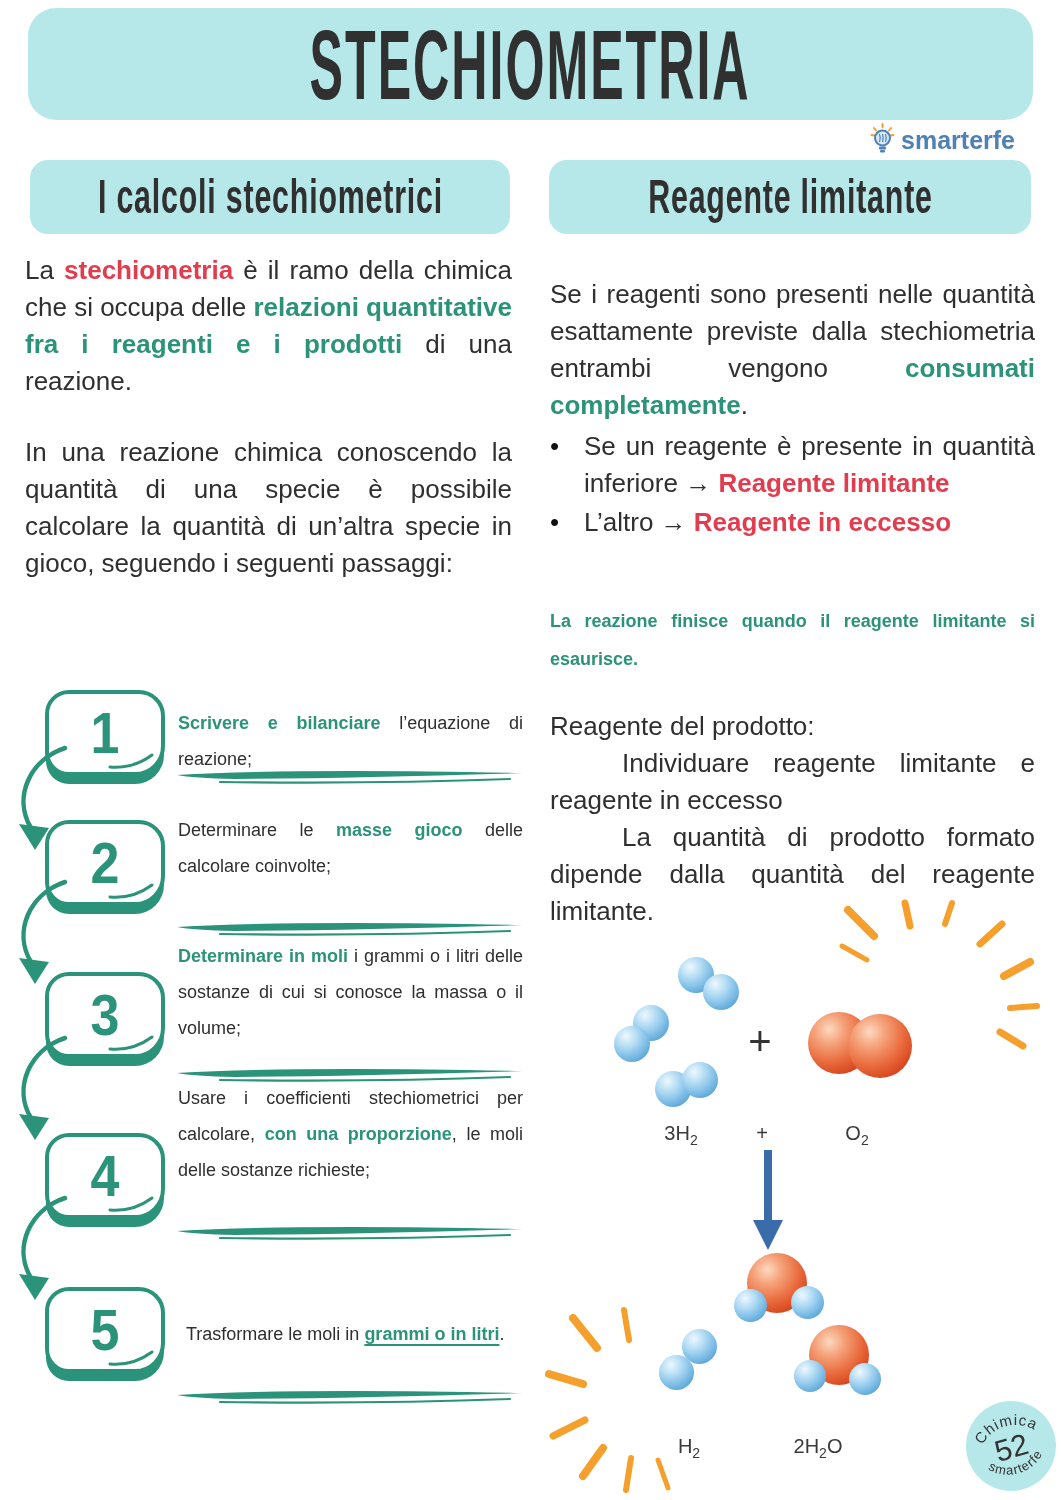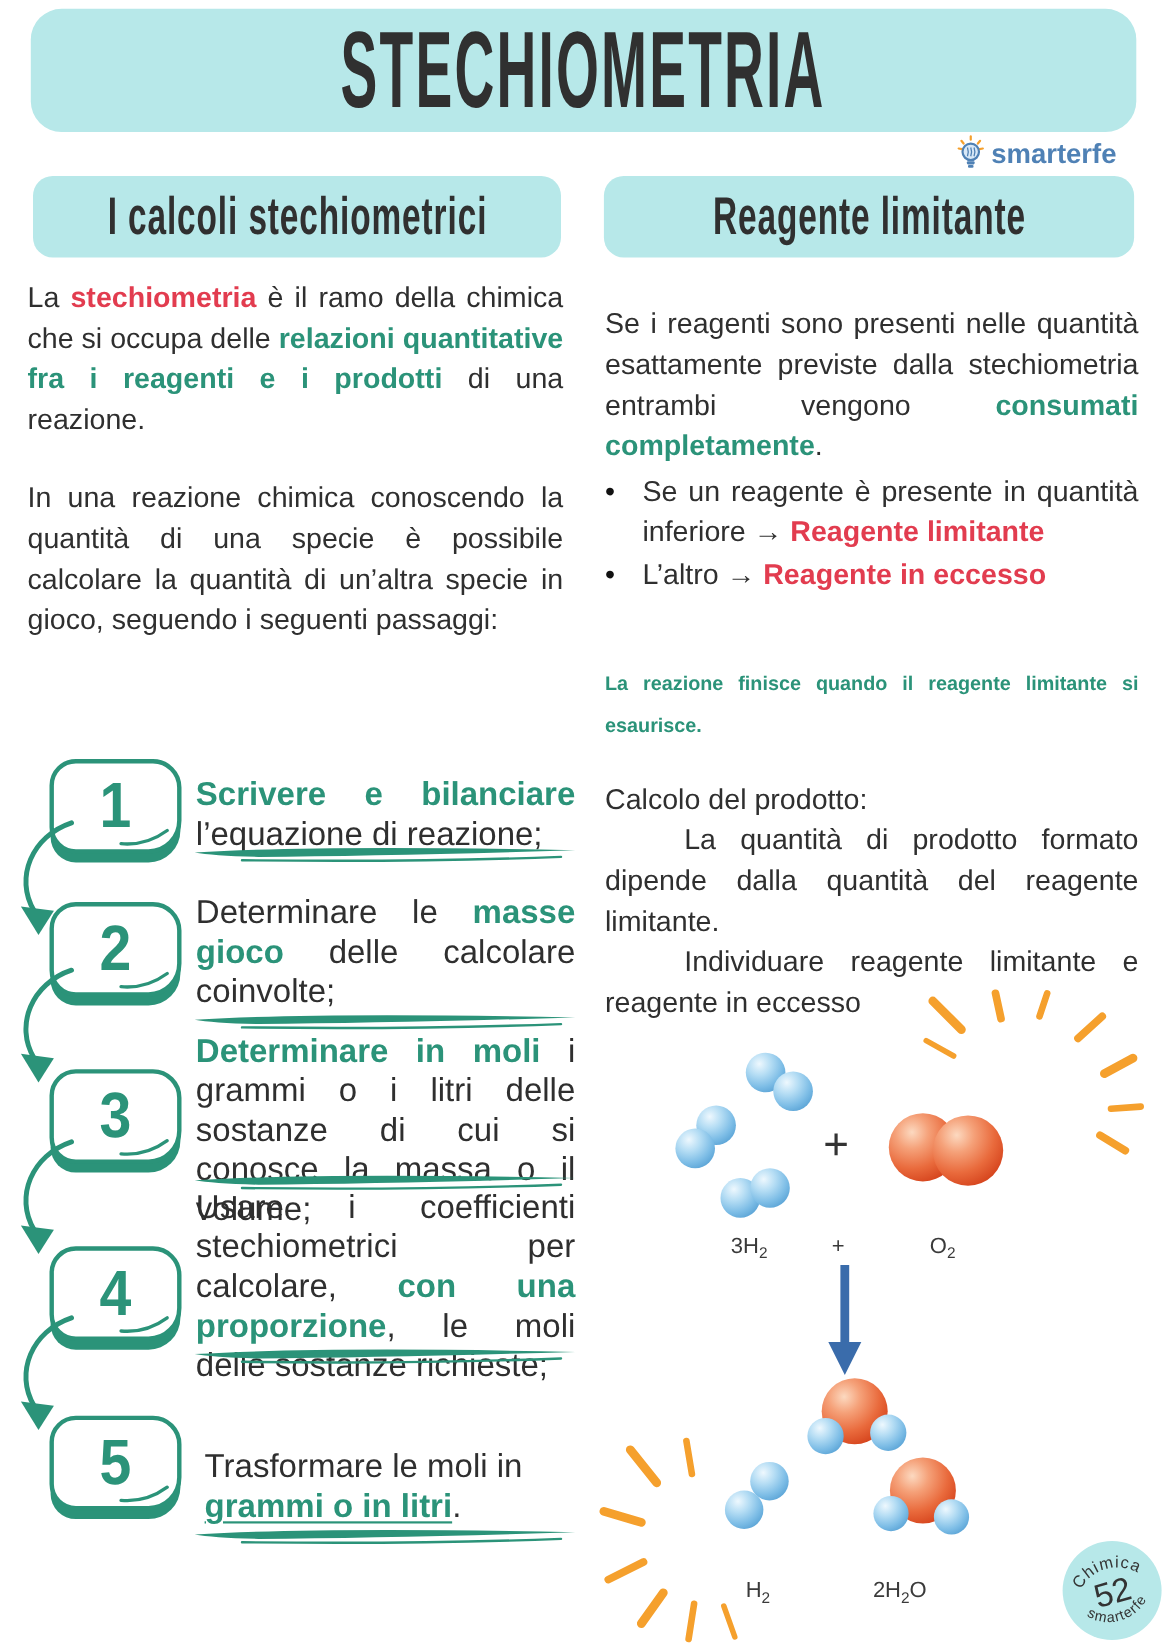--- a/index.html
+++ b/index.html
@@ -45,21 +45,21 @@
 
   .statement{font-size:18px;line-height:38px;font-weight:700;color:var(--teal);}
   .indent{text-indent:72px;}
 
   
   .step-box{width:120px;height:86px;background:#fff;border:4px solid var(--teal);
     border-radius:24px 26px 30px 24px;box-shadow:0 9px 0 -1px var(--teal);
     display:flex;align-items:center;justify-content:center;}
   .step-num{font-size:52px;font-weight:600;color:var(--teal);transform:scaleY(1.12);}
   .box-swoosh{position:absolute;right:6px;bottom:2px;}
-  .step-text{left:178px;width:345px;font-size:30px;line-height:36px;}
+  .step-text{left:178px;width:345px;font-size:18px;line-height:36px;}
 
   
   .diagram{left:528px;top:895px;width:533px;height:610px;}
   .sphere{position:absolute;border-radius:50%;}
   .h-atom{background:radial-gradient(circle at 34% 28%, #eef8fe 0%, #b5ddf4 30%, #7dbde6 60%, #549fd3 85%, #4187bd 100%);}
   .o-atom{background:radial-gradient(circle at 34% 28%, #fcd9c0 0%, #f5a179 25%, #e96a3c 55%, #d5431c 80%, #bb3312 100%);}
   .mol{position:absolute;}
   .plus-big{position:absolute;font-size:40px;color:#333;font-weight:400;}
   .dlabel{position:absolute;font-size:20px;color:#3a3a3a;transform:translateX(-50%);white-space:nowrap;}
   .dlabel sub{font-size:14px;}
@@ -193,23 +193,23 @@
   </div>
   <div class="bullet-item">
     <span class="bullet-dot">•</span>
     <p class="bodytext bullet-body"><span class="seg-plain">L’altro → </span><span class="seg-red">Reagente in eccesso</span></p>
   </div>
 </div>
 
 <p class="abs statement jp" style="left:550px;top:602px;width:485px;">La reazione finisce quando il reagente limitante si esaurisce.</p>
 
 <div class="abs" style="left:550px;top:708px;width:485px;">
-  <p class="bodytext">Calcolo del prodotto:</p>
+  <p class="bodytext">Reagente del prodotto:</p>
+  <p class="bodytext jp indent">Individuare reagente limitante e reagente in eccesso</p>
   <p class="bodytext jp indent">La quantità di prodotto formato dipende dalla quantità del reagente limitante.</p>
-  <p class="bodytext jp indent">Individuare reagente limitante e reagente in eccesso</p>
 </div>
 
 <div class="abs diagram">
 
   <svg class="abs" style="left:284px;top:3px;" width="230" height="175" viewBox="0 0 230 175">
     <g stroke="#f5a02d" stroke-linecap="round" fill="none">
       <path d="M62,38 L36,12" stroke-width="8"></path>
       <path d="M98,28 L93,5" stroke-width="7"></path>
       <path d="M133,26 L140,5" stroke-width="6"></path>
       <path d="M168,46 L190,26" stroke-width="7"></path>

